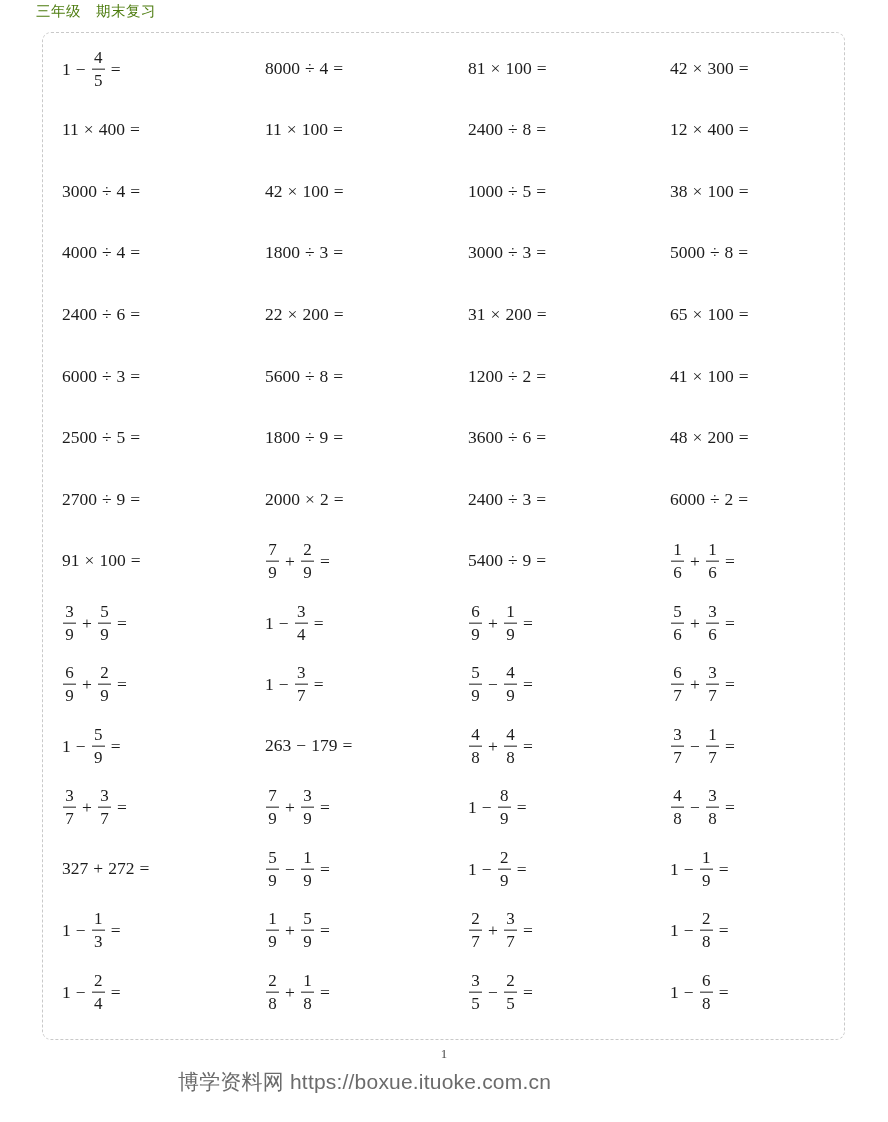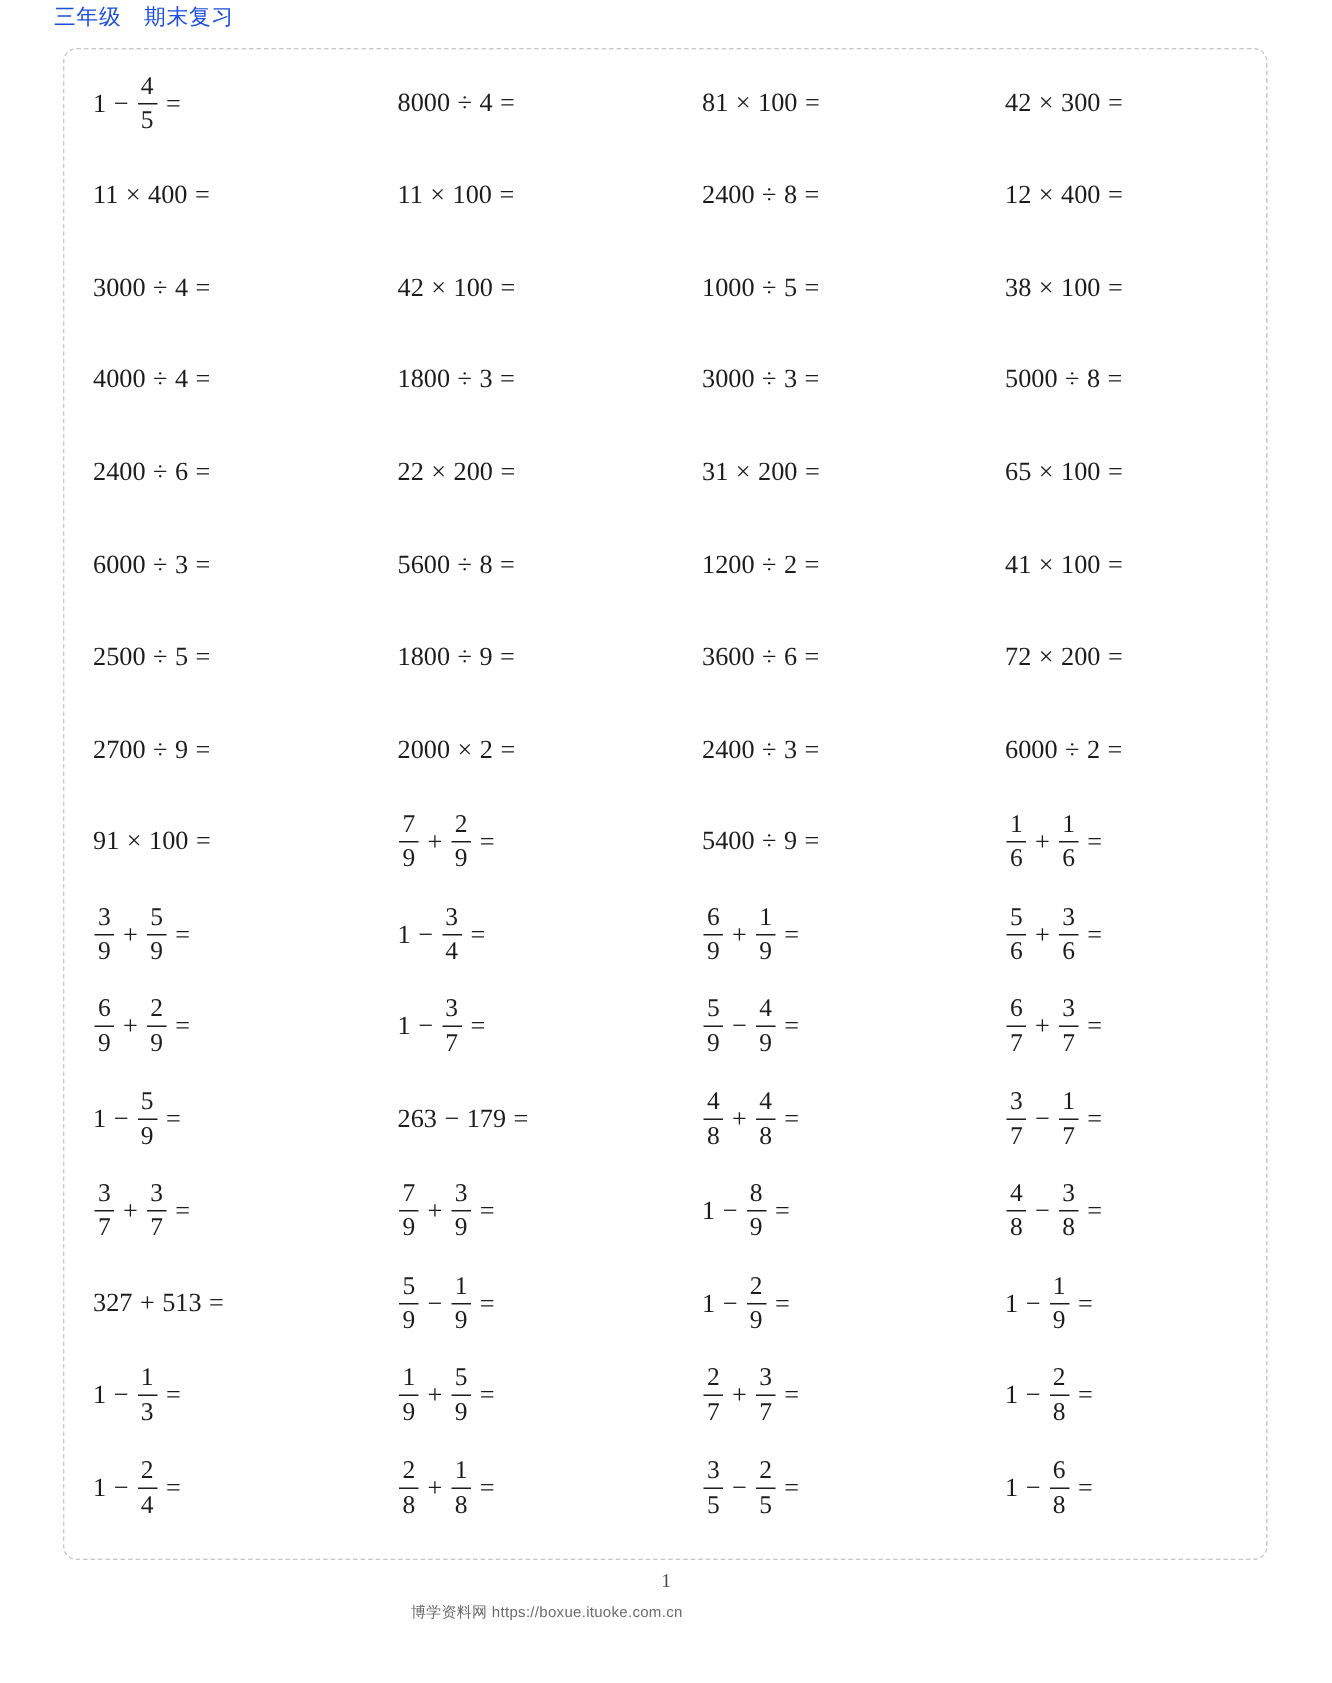--- a/index.html
+++ b/index.html
@@ -16,21 +16,21 @@
     overflow: hidden;
   }
 
   
   .page-header {
     position: absolute;
     left: 36px;
     top: 2px;
     font-family: "Liberation Sans", "DejaVu Sans", sans-serif;
     font-size: 14.5px;
-    color: #1d4ed8;
+    color: #4d7c0f;
     letter-spacing: 0.5px;
     white-space: pre;
   }
 
   
   .worksheet-frame {
     position: absolute;
     left: 42px;
     top: 32px;
     width: 803px;
@@ -123,21 +123,21 @@
     font-size: 13px;
     color: #4a4a4a;
   }
   .watermark {
     position: absolute;
     left: 0;
     top: 1068px;
     width: 729px;
     text-align: center;
     font-family: "Liberation Sans", "DejaVu Sans", sans-serif;
-    font-size: 10px;
+    font-size: 21px;
     color: #6b6b6b;
     letter-spacing: 0.2px;
   }
 </style>
 </head>
 <body>
 
 <div class="page-header">三年级　期末复习</div>
 
 <div class="worksheet-frame"></div>
@@ -371,21 +371,21 @@
       <div class="problem-cell" style="left: 426px;">
         <span class="expr">
           <span class="tok">3600</span>
           <span class="op">÷</span>
           <span class="tok">6</span>
           <span class="eq">=</span>
         </span>
       </div>
       <div class="problem-cell" style="left: 628px;">
         <span class="expr">
-          <span class="tok">72</span>
+          <span class="tok">48</span>
           <span class="op">×</span>
           <span class="tok">200</span>
           <span class="eq">=</span>
         </span>
       </div>
     </div>
     <div class="problem-row" style="top: 468px;">
       <div class="problem-cell" style="left: 20px;">
         <span class="expr">
           <span class="tok">2700</span>
@@ -707,21 +707,21 @@
           </span>
           <span class="eq">=</span>
         </span>
       </div>
     </div>
     <div class="problem-row" style="top: 837px;">
       <div class="problem-cell" style="left: 20px;">
         <span class="expr">
           <span class="tok">327</span>
           <span class="op">+</span>
-          <span class="tok">513</span>
+          <span class="tok">272</span>
           <span class="eq">=</span>
         </span>
       </div>
       <div class="problem-cell" style="left: 223px;">
         <span class="expr">
           <span class="frac">
             <span class="num">5</span>
             <span class="bar"></span>
             <span class="den">9</span>
           </span>

